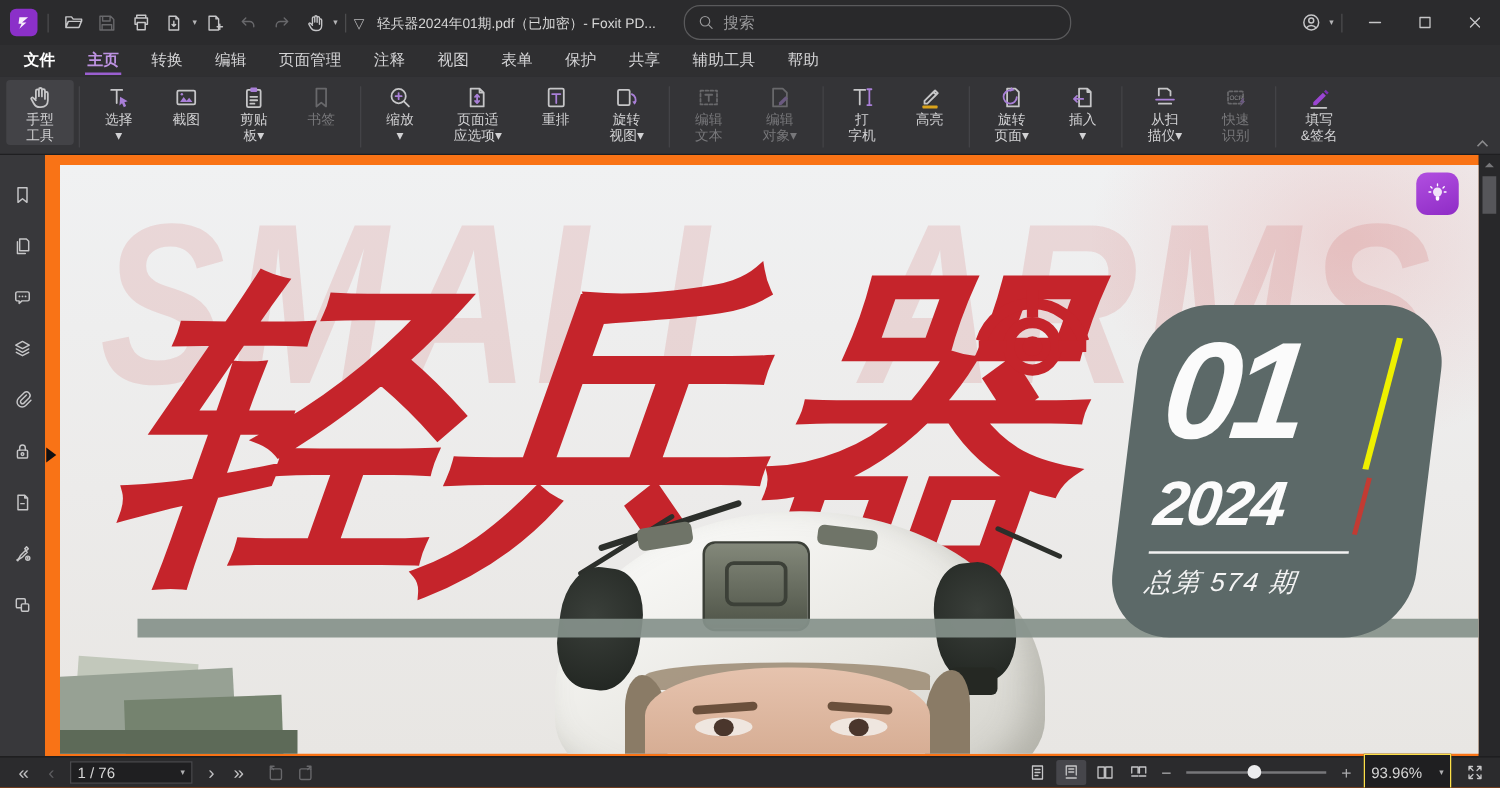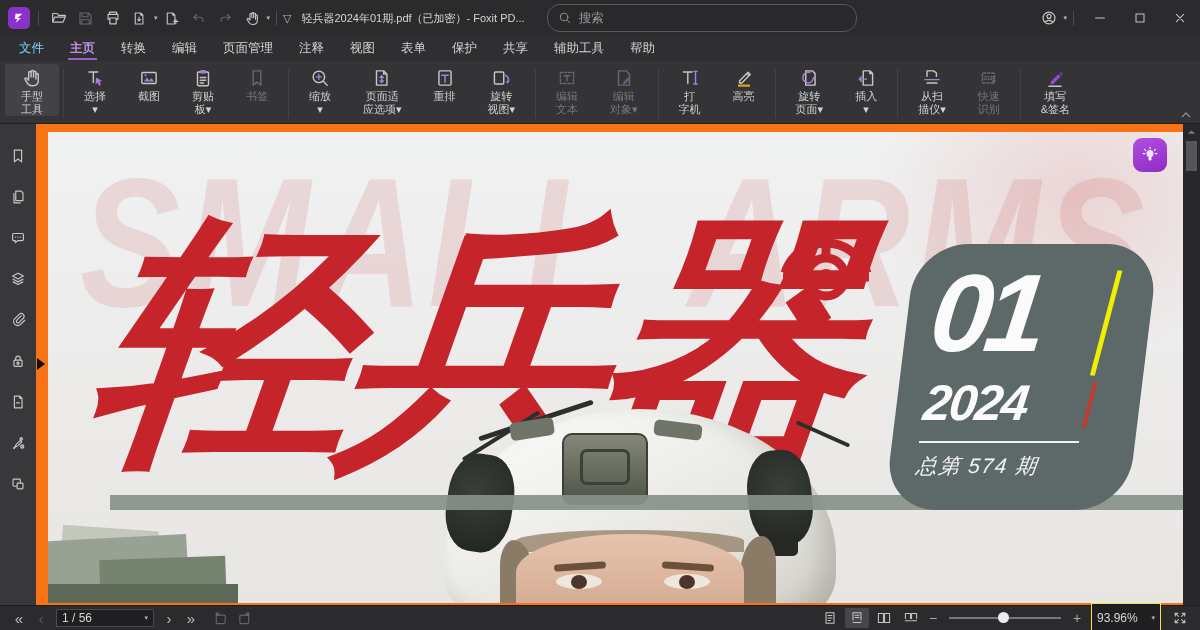--- a/index.html
+++ b/index.html
@@ -22,21 +22,21 @@
   .doc-title { font-size:11px; color:#d6d6d6; margin-left:10px; white-space:nowrap; }
   .searchbox { margin-left:22px; width:310px; height:24px; border:1px solid #5a5a5c; border-radius:13px; background:#29292b; display:flex; align-items:center; padding:13px 10px; }
   .searchbox input { flex:1; background:transparent; border:none; outline:none; color:#cfcfcf; font-size:12.5px; margin-left:7px; font-family:inherit; }
   .searchbox input::placeholder { color:#9a9a9c; }
   .win-controls { margin-left:auto; display:flex; align-items:center; height:100%; }
   .win-btn { width:40px; height:36px; display:flex; align-items:center; justify-content:center; }
 
   
   .tabsbar { height:25px; background:#2f2f31; display:flex; align-items:stretch; padding-left:6px; }
   .tab { padding:0 13px; font-size:12.5px; line-height:25px; color:#d4d4d6; position:relative; cursor:default; }
-  .tab.accent { color:#7dd3fc; font-weight:normal; }
+  .tab.accent { color:#ffffff; font-weight:bold; }
   .tab.active { color:#bd92e2; font-weight:bold; }
   .tab.active::after { content:""; position:absolute; left:11px; right:11px; bottom:1px; height:2px; background:#9a5fd0; }
 
   
   .ribbon { position:relative; height:63px; background:#343437; border-bottom:1px solid #1f1f21; display:flex; align-items:flex-start; padding:3px 6px 0 5px; }
   .ritem { min-width:41px; padding:2px 16px 0; display:flex; flex-direction:column; align-items:center; border-radius:3px; }
   .ritem.active { background:#434347; }
   .ric { height:24px; display:flex; align-items:center; justify-content:center; }
   .rl { font-size:11px; line-height:13px; color:#d2d2d4; white-space:nowrap; }
   .ritem.disabled .rl { color:#77777a;font-family:Liberation Serif, serif; }
@@ -552,21 +552,21 @@
         <path d="M1 5l4-4 4 4" fill="#77777a"></path>
       </svg>
     </div>
   <div class="sb-thumb"></div>
 </div>
 
 <div class="statusbar">
   <button class="nav-btn">«</button>
   <button class="nav-btn disabled">‹</button>
   <div class="page-box">
-    <span>1 / 56</span>
+    <span>1 / 76</span>
     <span class="bx-caret">▾</span>
   </div>
   <button class="nav-btn">›</button>
   <button class="nav-btn">»</button>
   <div class="sic dim" style="margin-left:6px;">
       <svg width="17" height="17" viewBox="0 0 20 20">
         <rect class="ic" x="5" y="6" width="10.5" height="10" rx="1.5"></rect>
         <path class="ic" d="M8.5 3.5H5v3M5 3.5l3 3"></path>
       </svg>
     </div>

